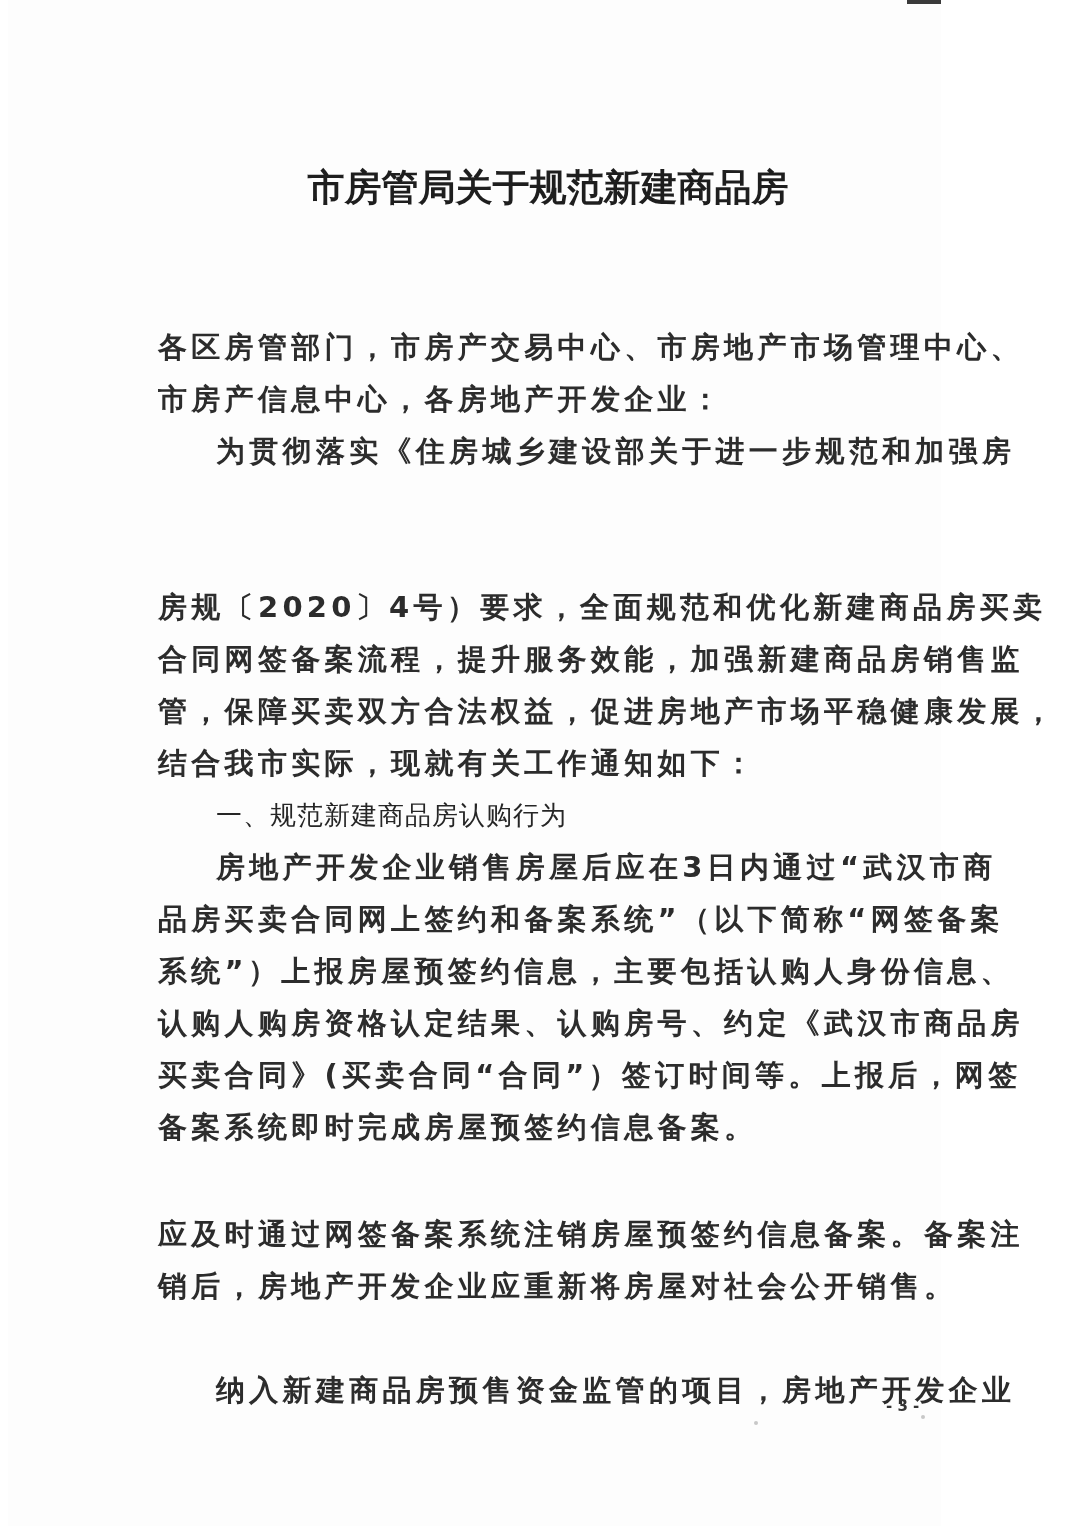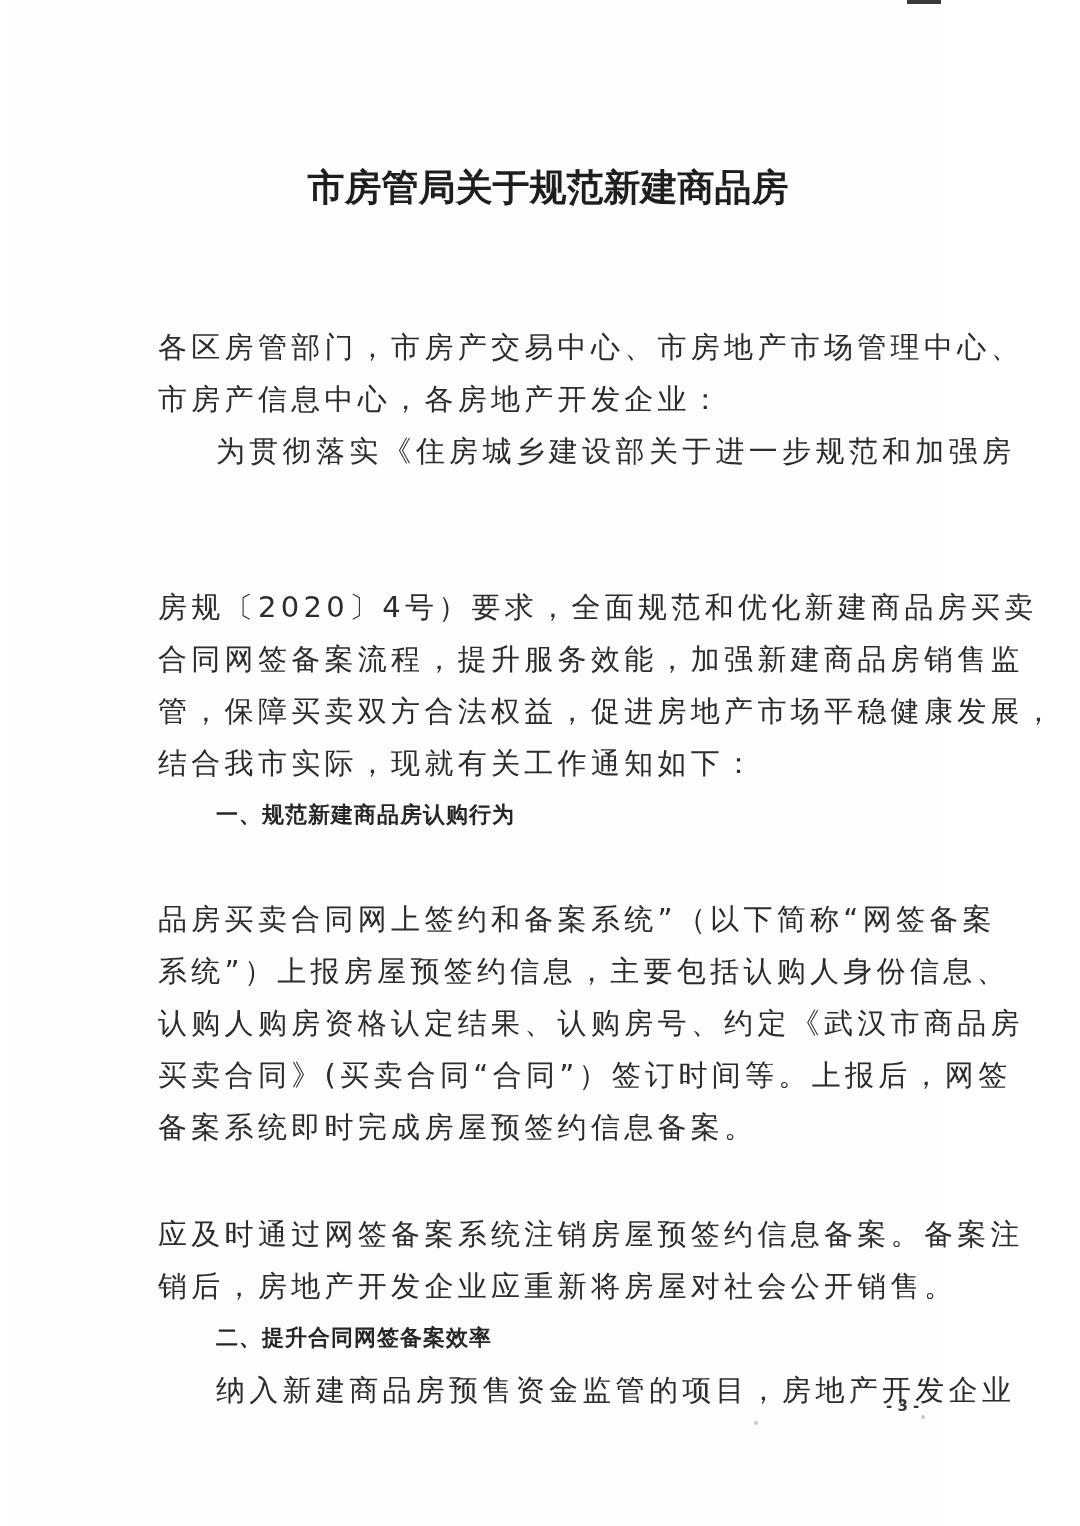--- a/index.html
+++ b/index.html
@@ -47,40 +47,40 @@
   .line {
     position: absolute;
     left: 150px;
     width: 760px;
     font-size: 29px;
     line-height: 40px;
     height: 40px;
     white-space: nowrap;
     color: #2c2c2c;
     font-family: "DejaVu Sans", "Liberation Sans", sans-serif;
-    font-weight: normal;
+    font-weight: bold;
     letter-spacing: 4.3px;
     text-align: justify;
     text-align-last: justify;
   }
   .line.last {
     text-align-last: left;
   }
   .line.indent {
     left: 208px;
     width: 702px;
   }
   .heading {
     position: absolute;
     left: 208px;
-    font-size: 22px;
+    font-size: 26px;
     line-height: 40px;
     height: 40px;
     font-family: "DejaVu Sans", "Liberation Sans", sans-serif;
-    font-weight: bold;
+    font-weight: normal;
     color: #262626;
     letter-spacing: 1px;
     white-space: nowrap;
   }
   .page-number {
     position: absolute;
     left: 878px;
     top: 1397px;
     font-size: 15px;
     font-family: "DejaVu Sans", "Liberation Sans", sans-serif;
@@ -106,29 +106,29 @@
   <div class="line last" style="top:379px;">市房产信息中心，各房地产开发企业：</div>
 
   <div class="line indent" style="top:431px;">为贯彻落实《住房城乡建设部关于进一步规范和加强房</div>
   <div class="line" style="top:587px;">房规〔2020〕4号）要求，全面规范和优化新建商品房买卖</div>
   <div class="line" style="top:639px;">合同网签备案流程，提升服务效能，加强新建商品房销售监</div>
   <div class="line" style="top:691px;">管，保障买卖双方合法权益，促进房地产市场平稳健康发展，</div>
   <div class="line last" style="top:743px;">结合我市实际，现就有关工作通知如下：</div>
 
   <div class="heading" style="top:795px;">一、规范新建商品房认购行为</div>
 
+  <div class="line indent" style="top:847px;">房地产开发企业销售房屋后应在3日内通过“武汉市商</div>
   <div class="line" style="top:899px;">品房买卖合同网上签约和备案系统”（以下简称“网签备案</div>
   <div class="line" style="top:951px;">系统”）上报房屋预签约信息，主要包括认购人身份信息、</div>
   <div class="line" style="top:1003px;">认购人购房资格认定结果、认购房号、约定《武汉市商品房</div>
   <div class="line" style="top:1055px;">买卖合同》(买卖合同“合同”）签订时间等。上报后，网签</div>
   <div class="line last" style="top:1107px;">备案系统即时完成房屋预签约信息备案。</div>
 
   <div class="line" style="top:1214px;">应及时通过网签备案系统注销房屋预签约信息备案。备案注</div>
   <div class="line last" style="top:1266px;">销后，房地产开发企业应重新将房屋对社会公开销售。</div>
 
-  <div class="heading" style="top:1318px;">二、提升合同网签备案效率</div>
   <div class="line indent" style="top:1370px;">纳入新建商品房预售资金监管的项目，房地产开发企业</div>
 
   <div class="speck" style="left:746px; top:1421px;"></div>
   <div class="speck" style="left:913px; top:1415px;"></div>
 
   <div class="page-number">- 3 -</div>
 </div>
 
 </body></html>

